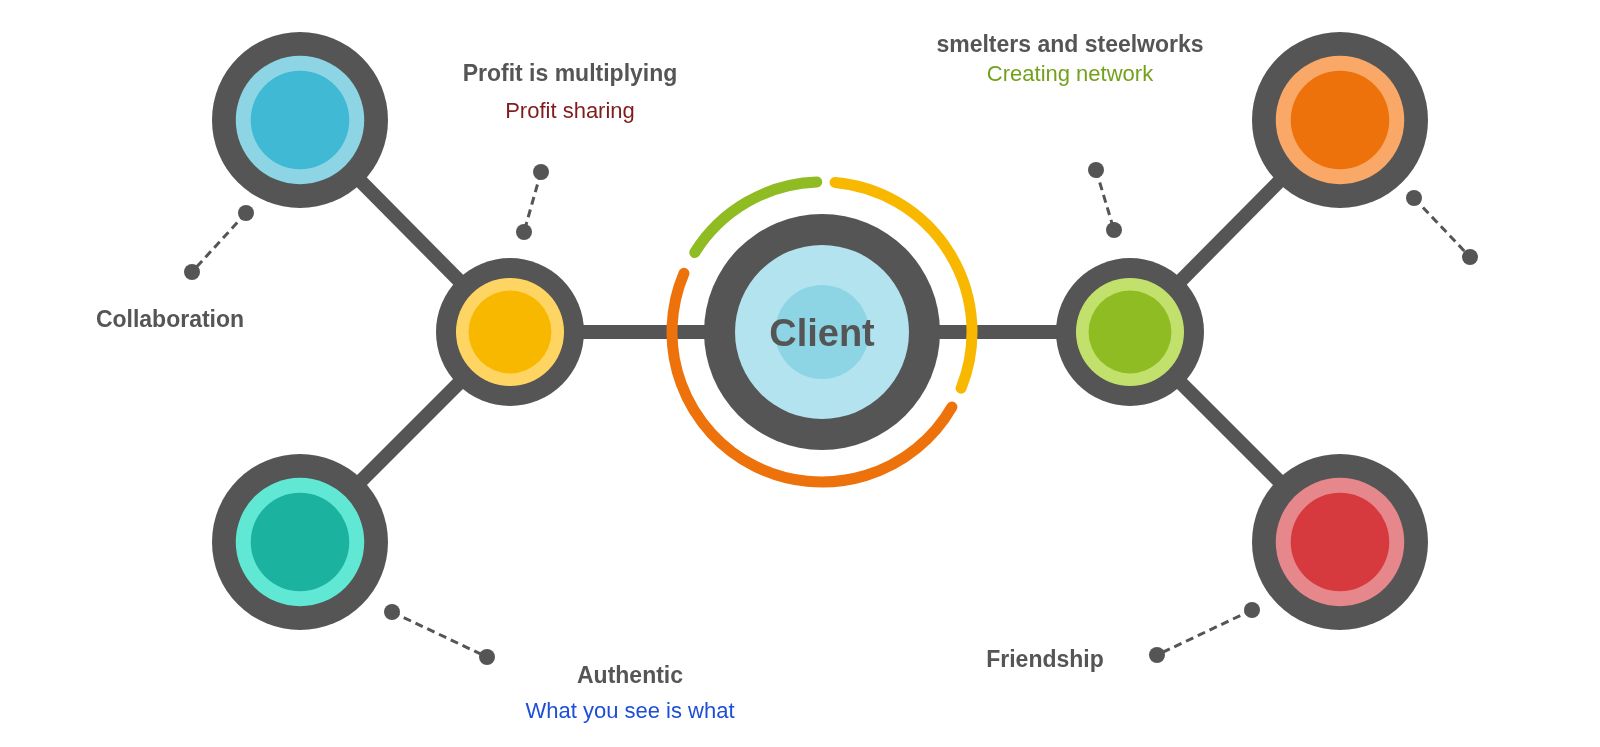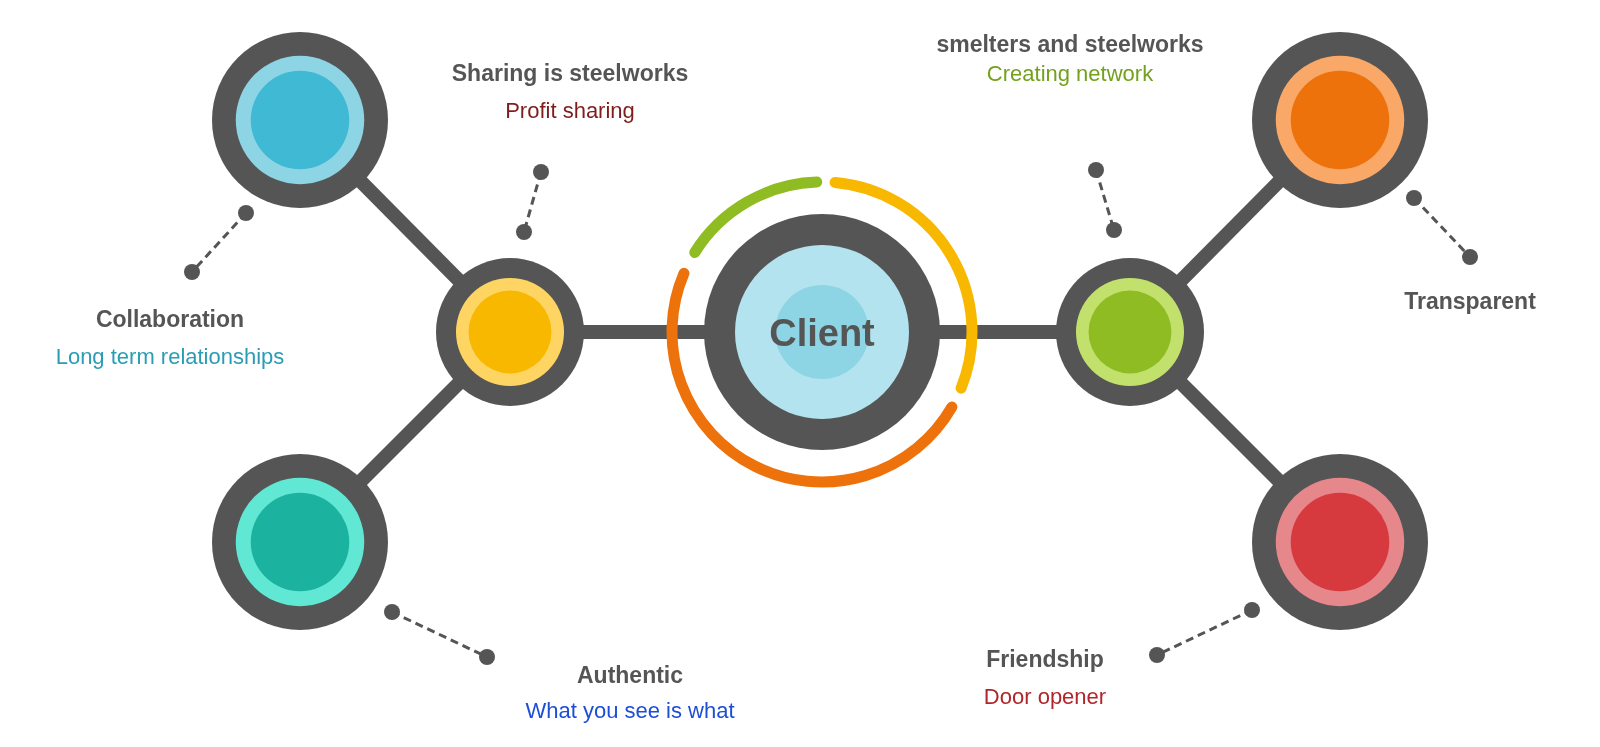--- a/index.html
+++ b/index.html
@@ -99,40 +99,37 @@
       <g>
         <circle cx="1340" cy="542" r="88" fill="#555555"></circle>
         <circle cx="1340" cy="542" r="64.24" fill="#e6878b"></circle>
         <circle cx="1340" cy="542" r="49.28" fill="#d63a3e"></circle>
       </g>
     </g>
 </svg>
 
 <div class="label" style="left:20px; top:304px; width:300px;">
   <div class="title">Collaboration</div>
-  <div class="sub" style="color:#2a9db5;">Long term relationships</div>
 </div>
 
 <div class="label" style="left:420px; top:58px; width:300px;">
-  <div class="title">Sharing is steelworks</div>
+  <div class="title">Profit is multiplying</div>
   <div class="sub" style="color:#7f1d1d;">Profit sharing</div>
 </div>
 
 <div class="label" style="left:480px; top:660px; width:300px;">
   <div class="title">Authentic</div>
   <div class="sub" style="color:#1d4ed8; margin-top:6px;">
     <div>What you see is what</div>
   </div>
 </div>
 
 <div class="label" style="left:915px; top:29px; width:310px;">
   <div class="title">smelters and steelworks</div>
   <div class="sub" style="color:#73a11c; margin-top:0;">Creating network</div>
 </div>
 
 <div class="label" style="left:1340px; top:286px; width:260px;">
-  <div class="title">Transparent</div>
 </div>
 
 <div class="label" style="left:915px; top:644px; width:260px;">
   <div class="title">Friendship</div>
-  <div class="sub" style="color:#b1262b;">Door opener</div>
 </div>
 
 </body></html>

